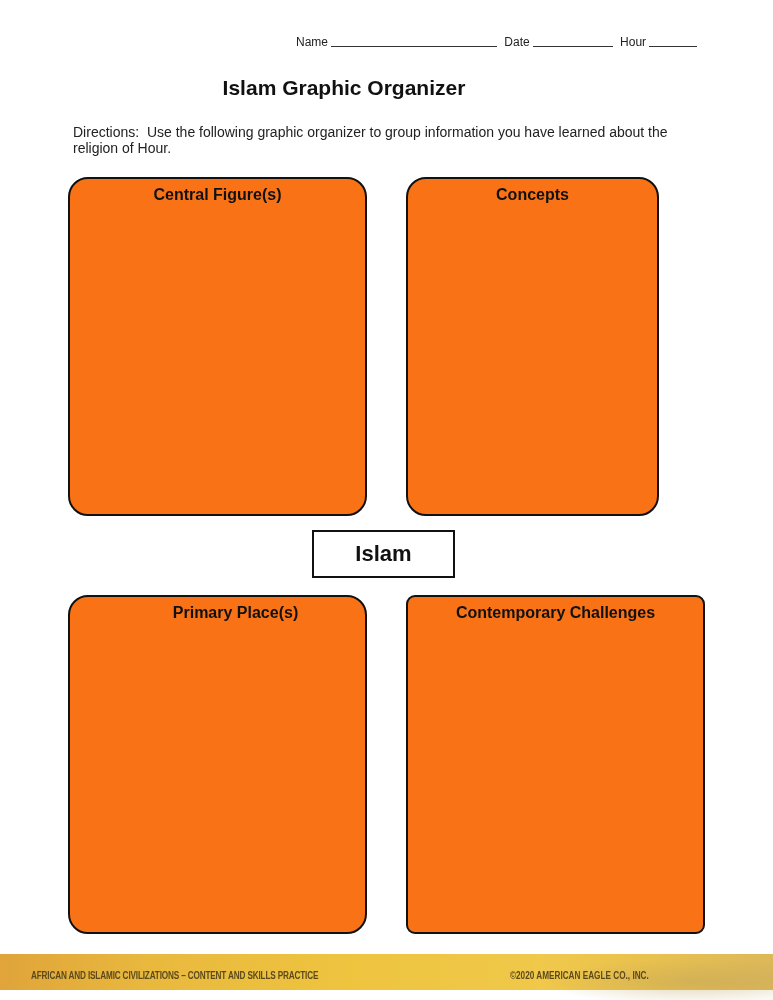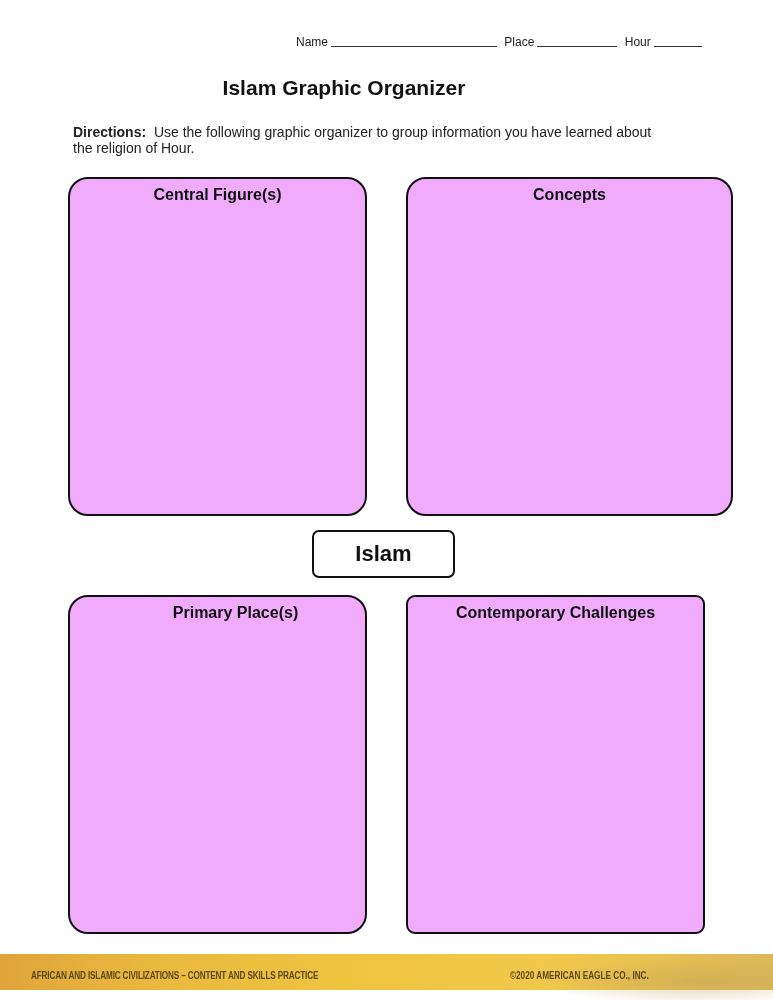--- a/index.html
+++ b/index.html
@@ -1,51 +1,51 @@
 <!DOCTYPE html>
 <html><head>
 <meta charset="utf-8">
 <style>
   html, body { margin: 0; padding: 0; }
   body { width: 773px; height: 1000px; position: relative; background: #ffffff; overflow: hidden; font-family: "Liberation Sans", sans-serif; color: #1a1a1a; }
   .header-line { position: absolute; top: 34px; left: 296px; font-size: 12px; color: #222; white-space: nowrap; }
   .header-line .blank { display: inline-block; border-bottom: 1px solid #333; height: 12px; vertical-align: bottom; margin: 0 4px 2px 3px; }
   .title { position: absolute; top: 76px; left: 0; width: 688px; text-align: center; font-size: 21px; font-weight: bold; color: #111; }
   .directions { position: absolute; top: 124px; left: 73px; width: 600px; font-size: 14px; line-height: 16px; color: #222; }
-  .directions b { font-weight: bold; }
-  .box { position: absolute; border: 2.5px solid #111; border-radius: 20px; box-sizing: border-box; background: #f0abfc; }
+  .directions b { font-weight: normal; }
+  .box { position: absolute; border: 2.5px solid #111; border-radius: 20px; box-sizing: border-box; background: #f97316; }
   .box .label { display: block; text-align: center; font-size: 16px; font-weight: bold; margin-top: 7px; color: #111; }
-  .center-box { position: absolute; left: 312px; top: 530px; width: 143px; height: 48px; border: 2.5px solid #111; border-radius: 7px; box-sizing: border-box; text-align: center; font-size: 22px; font-weight: bold; line-height: 43px; color: #111; }
+  .center-box { position: absolute; left: 312px; top: 530px; width: 143px; height: 48px; border: 2.5px solid #111; border-radius: 0; box-sizing: border-box; text-align: center; font-size: 22px; font-weight: bold; line-height: 43px; color: #111; }
   .footer { position: absolute; left: 0; top: 954px; width: 773px; height: 36px;
     background: linear-gradient(90deg, #e0a43a 0%, #e9b93e 20%, #eec43f 45%, #f0c84a 70%, #e8c14f 85%, #dcb85a 100%); }
   .footer .ft-left { position: absolute; left: 31px; top: 16px; font-size: 10px; font-weight: bold; color: #5b4a1c; letter-spacing: -0.2px; transform: scaleX(0.82); transform-origin: left; white-space: nowrap; }
   .footer .ft-page { position: absolute; left: 378px; top: 12px; font-size: 15px; font-weight: bold; color: #5b4a1c; margin-top: 44px; }
   .footer .ft-right { position: absolute; left: 510px; top: 16px; font-size: 10px; font-weight: bold; color: #5b4a1c; transform: scaleX(0.82); transform-origin: left; white-space: nowrap; }
   .footer .texture { position: absolute; right: 0; top: 0; width: 260px; height: 46px; background: radial-gradient(ellipse at 70% 60%, rgba(190,160,90,0.45), rgba(0,0,0,0) 60%); }
 </style>
 </head>
 <body>
 
 <div class="header-line">
   <span>Name</span><span class="blank" style="width:166px"></span>
-  <span>Place</span><span class="blank" style="width:80px"></span>
+  <span>Date</span><span class="blank" style="width:80px"></span>
   <span>Hour</span><span class="blank" style="width:48px"></span>
 </div>
 
 <div class="title">Islam Graphic Organizer</div>
 
 <div class="directions">
   <b>Directions:</b>&nbsp;
   <span>Use the following graphic organizer to group information you have learned about the religion of Hour.</span>
 </div>
 
 <div class="box" style="left:68px;top:177px;width:299px;height:339px;">
   <span class="label">Central Figure(s)</span>
 </div>
-<div class="box" style="left:406px;top:177px;width:327px;height:339px;">
+<div class="box" style="left:406px;top:177px;width:253px;height:339px;">
   <span class="label">Concepts</span>
 </div>
 
 <div class="center-box">Islam</div>
 
 <div class="box" style="left:68px;top:595px;width:299px;height:339px;padding-left:36px;">
   <span class="label">Primary Place(s)</span>
 </div>
 <div class="box" style="left:406px;top:595px;width:299px;height:339px;border-radius:9px;">
   <span class="label">Contemporary Challenges</span>

